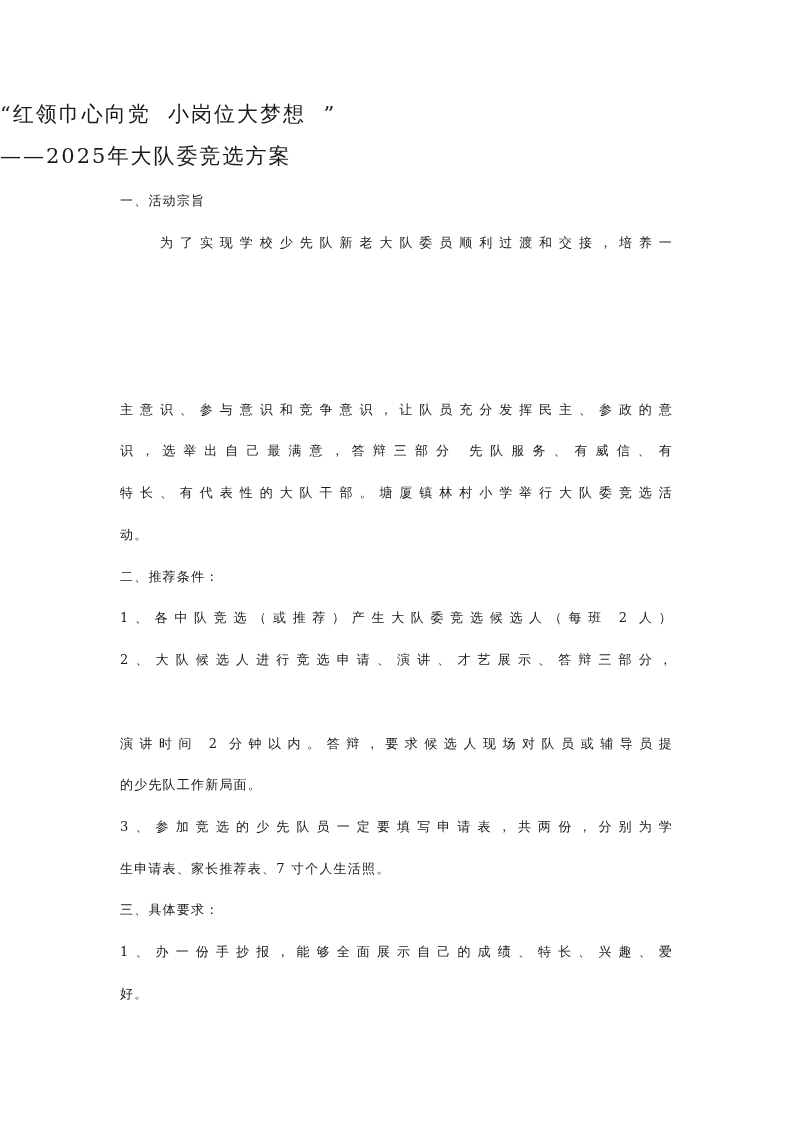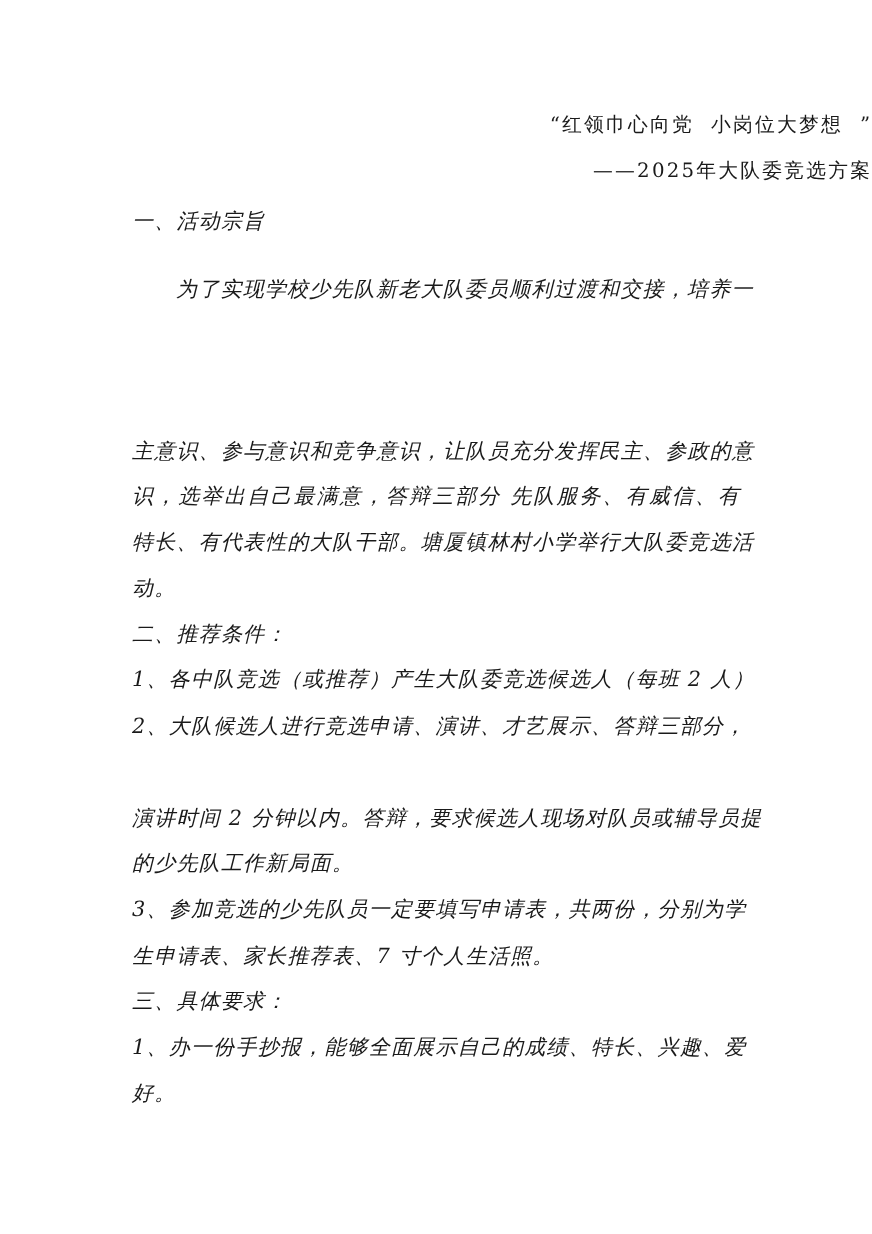--- a/index.html
+++ b/index.html
@@ -1,26 +1,26 @@
 <!DOCTYPE html>
 <html><head>
   <meta charset="utf-8">
   <style>
     html, body { margin: 0; padding: 0; background: #ffffff; }
     body { width: 793px; height: 1122px; position: relative; overflow: hidden;
       font-family: "DejaVu Serif", "Liberation Serif", serif; color: #1a1a1a; }
     .page { position: absolute; left: 0; top: 0; width: 793px; height: 1122px; background: #fff; }
-    .title { position: absolute; left: 0; width: 793px; text-align: right;
-      font-size: 18px; letter-spacing: 2px; white-space: pre; line-height: 28px; }
+    .title { position: absolute; left: 0; width: 793px; text-align: left;
+      font-size: 21px; letter-spacing: 2px; white-space: pre; line-height: 28px; }
     .t1 { top: 100px; }
     .t2 { top: 142px; }
-    .line { position: absolute; left: 120px; width: 553px; font-size: 19px;
-      line-height: 24px; white-space: pre; letter-spacing: 1.2px; font-style: italic; }
+    .line { position: absolute; left: 120px; width: 553px; font-size: 13px;
+      line-height: 24px; white-space: pre; letter-spacing: 1.2px; }
     .justify { text-align: justify; text-align-last: justify; }
-    .indent { padding-left: 40px; width: 513px; margin-top: 20px; }
+    .indent { padding-left: 40px; width: 513px; }
   </style>
 </head>
 <body>
 
 <div class="page">
   <div class="title t1">“红领巾心向党  小岗位大梦想  ”</div>
   <div class="title t2">——2025年大队委竞选方案</div>
 
   <div class="line" style="top:189px">一、活动宗旨</div>
   <div class="line indent justify" style="top:231px">为了实现学校少先队新老大队委员顺利过渡和交接，培养一</div>

